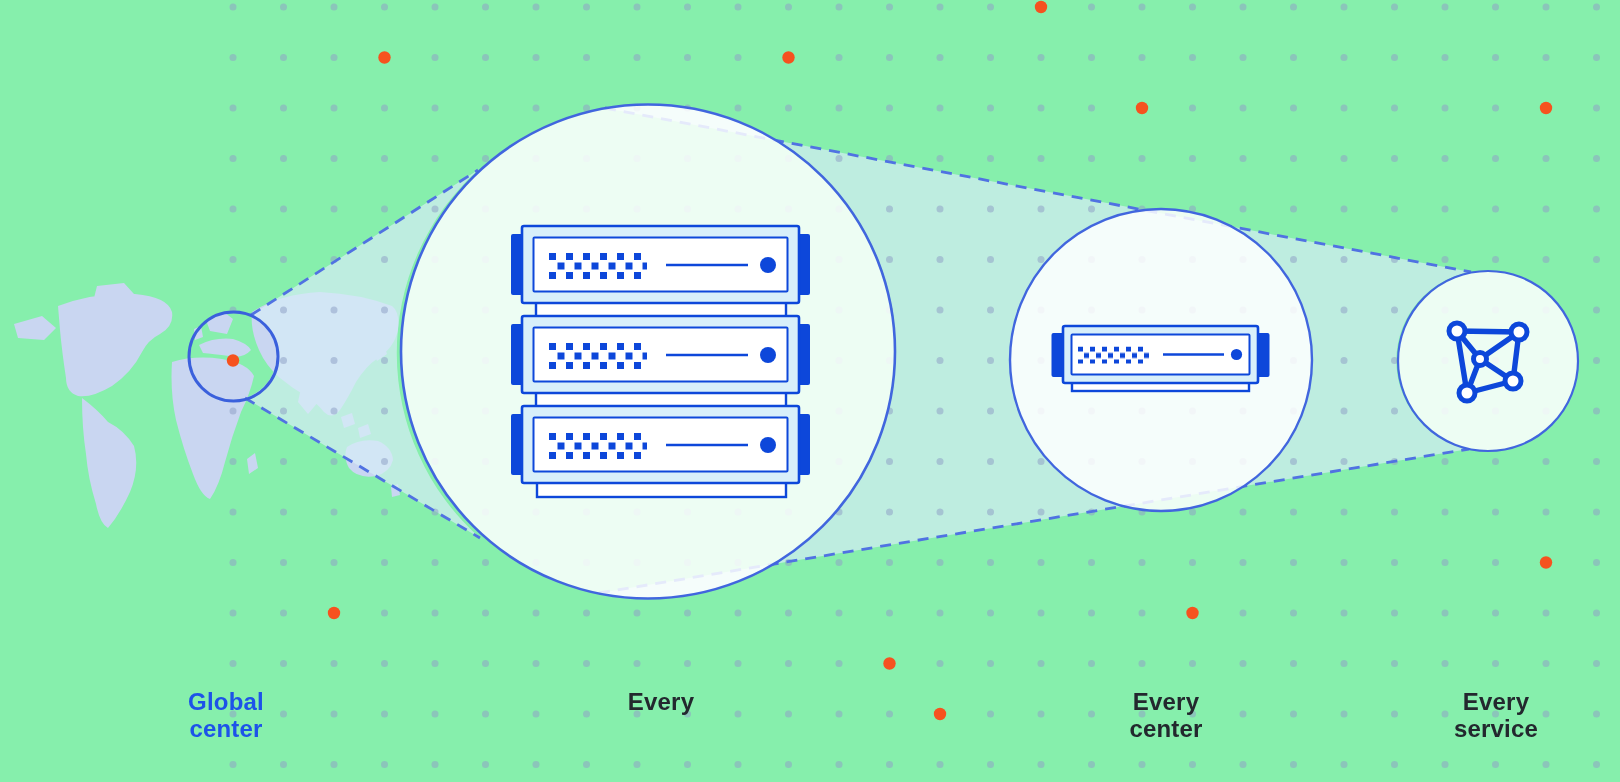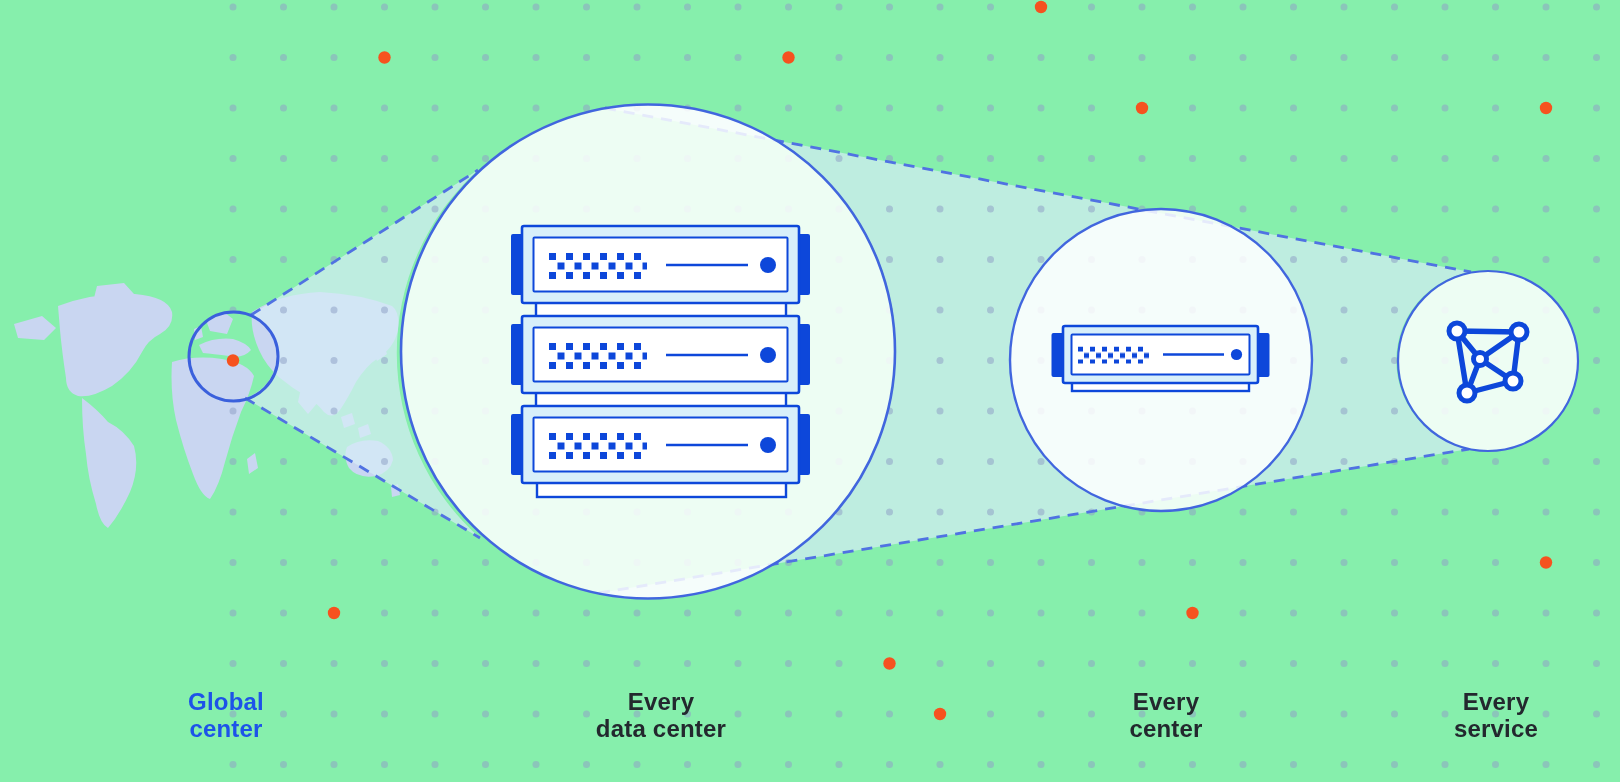--- a/index.html
+++ b/index.html
@@ -600,21 +600,20 @@
       <circle class="mesh-node" cx="1480" cy="359" r="6.5"></circle>
     </g>
   </svg>
 
   <div class="stage-label" id="label-0" style="left: 76px; color: rgb(29, 82, 233);">
     <div>Global</div>
     <div>center</div>
   </div>
   <div class="stage-label" id="label-1" style="left: 511px; color: rgb(35, 40, 46);">
     <div>Every</div>
-    <div>data center</div>
   </div>
   <div class="stage-label" id="label-2" style="left: 1016px; color: rgb(35, 40, 46);">
     <div>Every</div>
     <div>center</div>
   </div>
   <div class="stage-label" id="label-3" style="left: 1346px; color: rgb(35, 40, 46);">
     <div>Every</div>
     <div>service</div>
   </div>
 </div>

